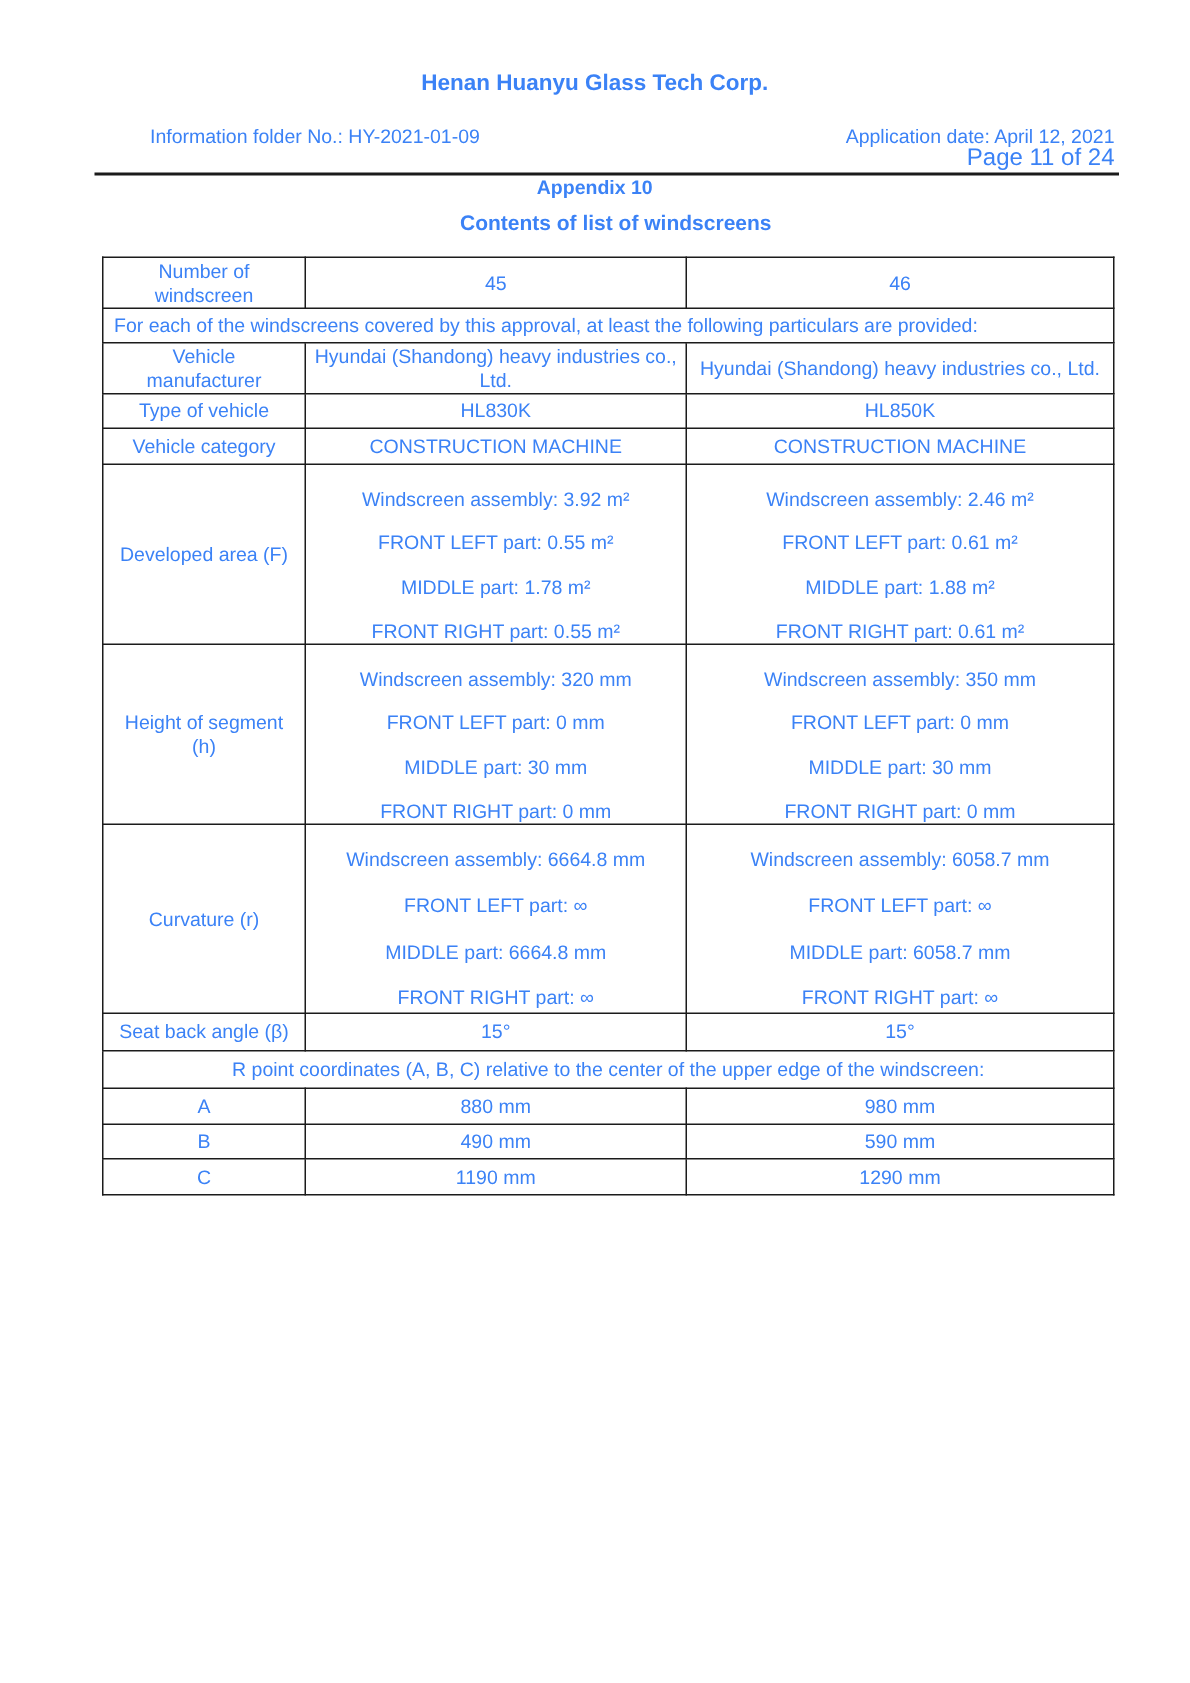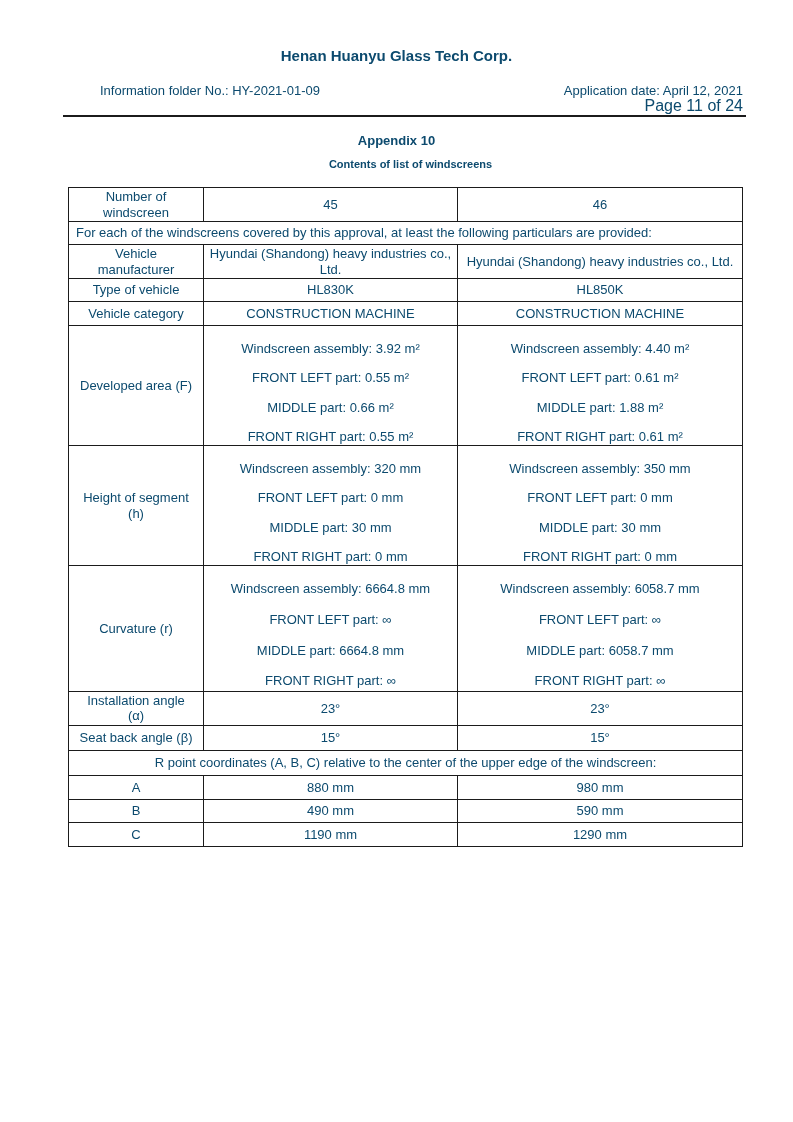--- a/index.html
+++ b/index.html
@@ -2,21 +2,21 @@
 <html><head>
 <meta charset="utf-8">
 <style>
   html, body { margin: 0; padding: 0; background: #ffffff; }
   .page {
     position: relative;
     width: 793px;
     height: 1122px;
     background: #ffffff;
     font-family: "Liberation Sans", sans-serif;
-    color: #0c4a6e;
+    color: #3b82f6;
     overflow: hidden;
   }
   .doc-title {
     padding-top: 47px;
     text-align: center;
     font-size: 15px;
     font-weight: bold;
     line-height: 18px;
   }
   .info-bar {
@@ -31,30 +31,29 @@
     margin-right: 50px;
     font-size: 16px;
     line-height: 15px;
   }
   .rule {
     height: 2px;
     background: #1b1b1b;
     margin: 2px 47px 0 63px;
   }
   .appendix-title {
-    margin-top: 16px;
     text-align: center;
     font-size: 13px;
     font-weight: bold;
     line-height: 15px;
   }
   .subtitle {
     margin-top: 9px;
     text-align: center;
-    font-size: 11px;
+    font-size: 14px;
     font-weight: bold;
     line-height: 15px;
     margin-left: 28px;
   }
   table.ws-table {
     margin: 15px 0 0 68px;
     width: 674px;
     border-collapse: collapse;
     table-layout: fixed;
   }
@@ -138,25 +137,25 @@
         <td class="lbl">Vehicle category</td>
         <td>CONSTRUCTION MACHINE</td>
         <td>CONSTRUCTION MACHINE</td>
       </tr>
 
       <tr class="r-area">
         <td class="lbl">Developed area (F)</td>
         <td class="ml">
           <div>Windscreen assembly: 3.92 m²</div>
           <div>FRONT LEFT part: 0.55 m²</div>
-          <div>MIDDLE part: 0.66 m²</div>
+          <div>MIDDLE part: 1.78 m²</div>
           <div>FRONT RIGHT part: 0.55 m²</div>
         </td>
         <td class="ml">
-          <div>Windscreen assembly: 4.40 m²</div>
+          <div>Windscreen assembly: 2.46 m²</div>
           <div>FRONT LEFT part: 0.61 m²</div>
           <div>MIDDLE part: 1.88 m²</div>
           <div>FRONT RIGHT part: 0.61 m²</div>
         </td>
       </tr>
 
       <tr class="r-hseg">
         <td class="lbl">Height of segment (h)</td>
         <td class="ml">
           <div>Windscreen assembly: 320 mm</div>
@@ -181,25 +180,20 @@
           <div>FRONT RIGHT part: ∞</div>
         </td>
         <td class="ml">
           <div>Windscreen assembly: 6058.7 mm</div>
           <div>FRONT LEFT part: ∞</div>
           <div>MIDDLE part: 6058.7 mm</div>
           <div>FRONT RIGHT part: ∞</div>
         </td>
       </tr>
 
-      <tr class="r-inst">
-        <td class="lbl">Installation angle (α)</td>
-        <td>23°</td>
-        <td>23°</td>
-      </tr>
 
       <tr class="r-seat">
         <td class="lbl">Seat back angle (β)</td>
         <td>15°</td>
         <td>15°</td>
       </tr>
 
       <tr class="r-rpoint">
         <td class="span-center" colspan="3">R point coordinates (A, B, C) relative to the center of the upper edge of the windscreen:</td>
       </tr>

